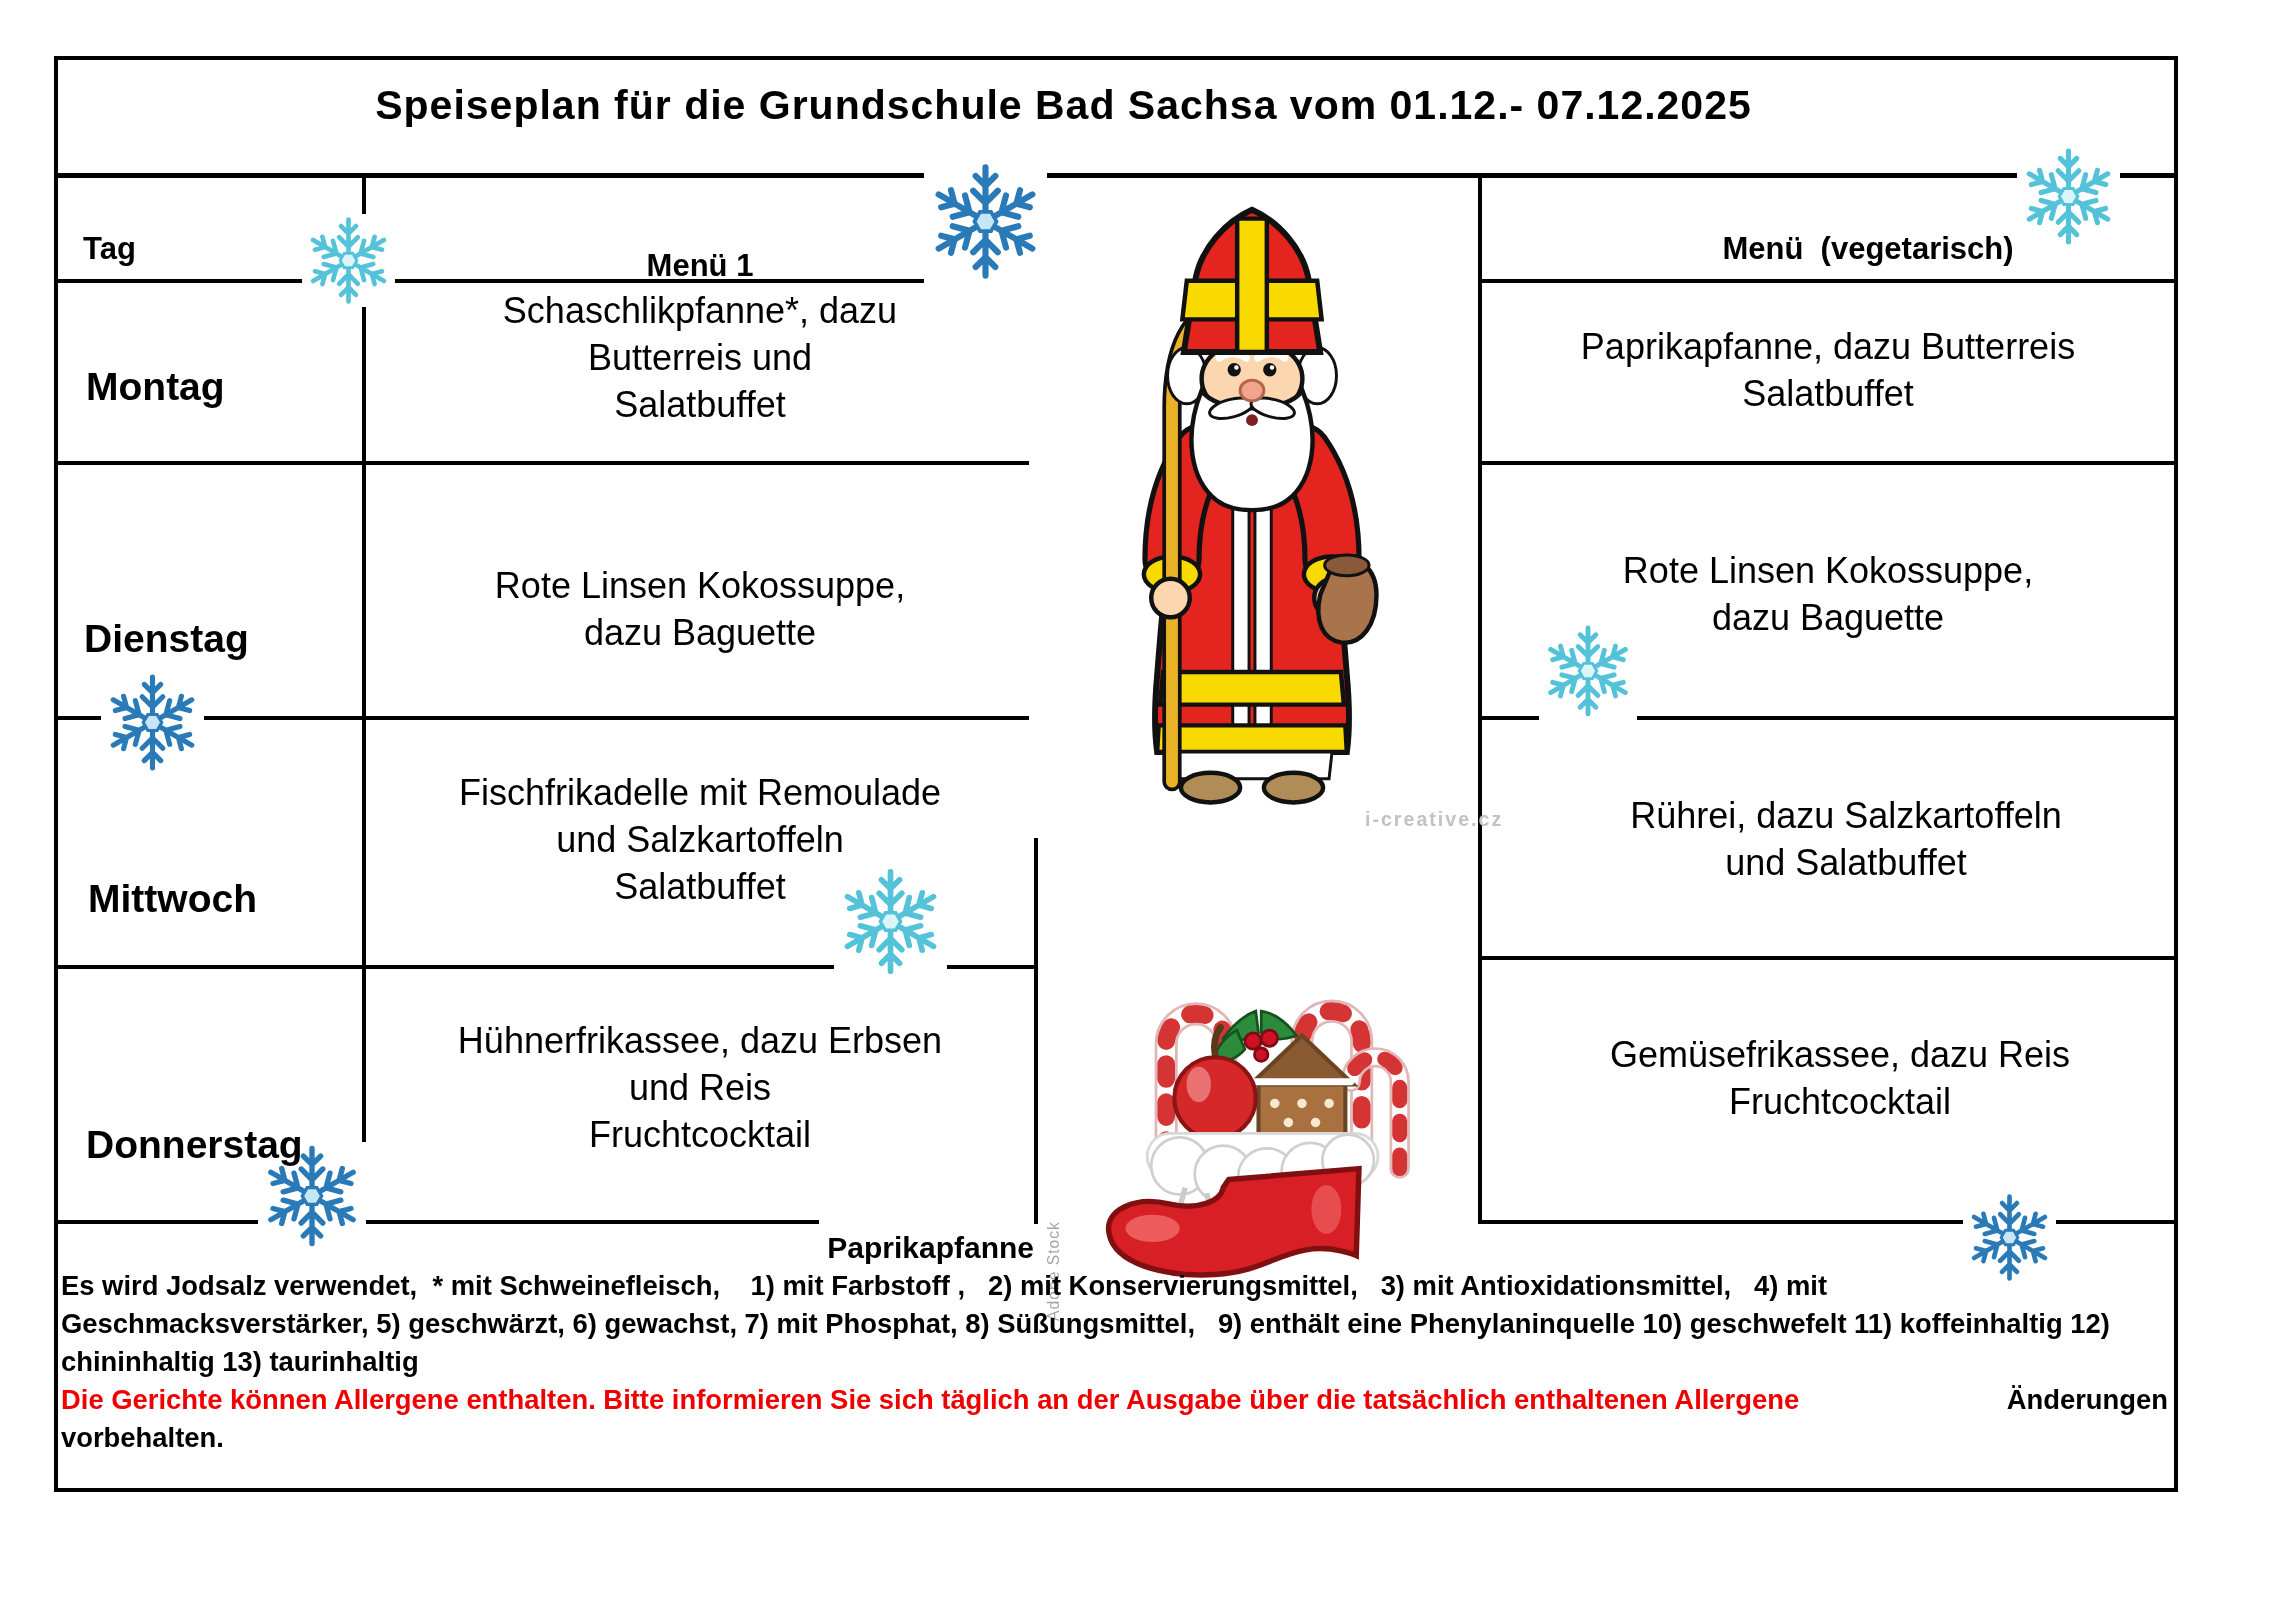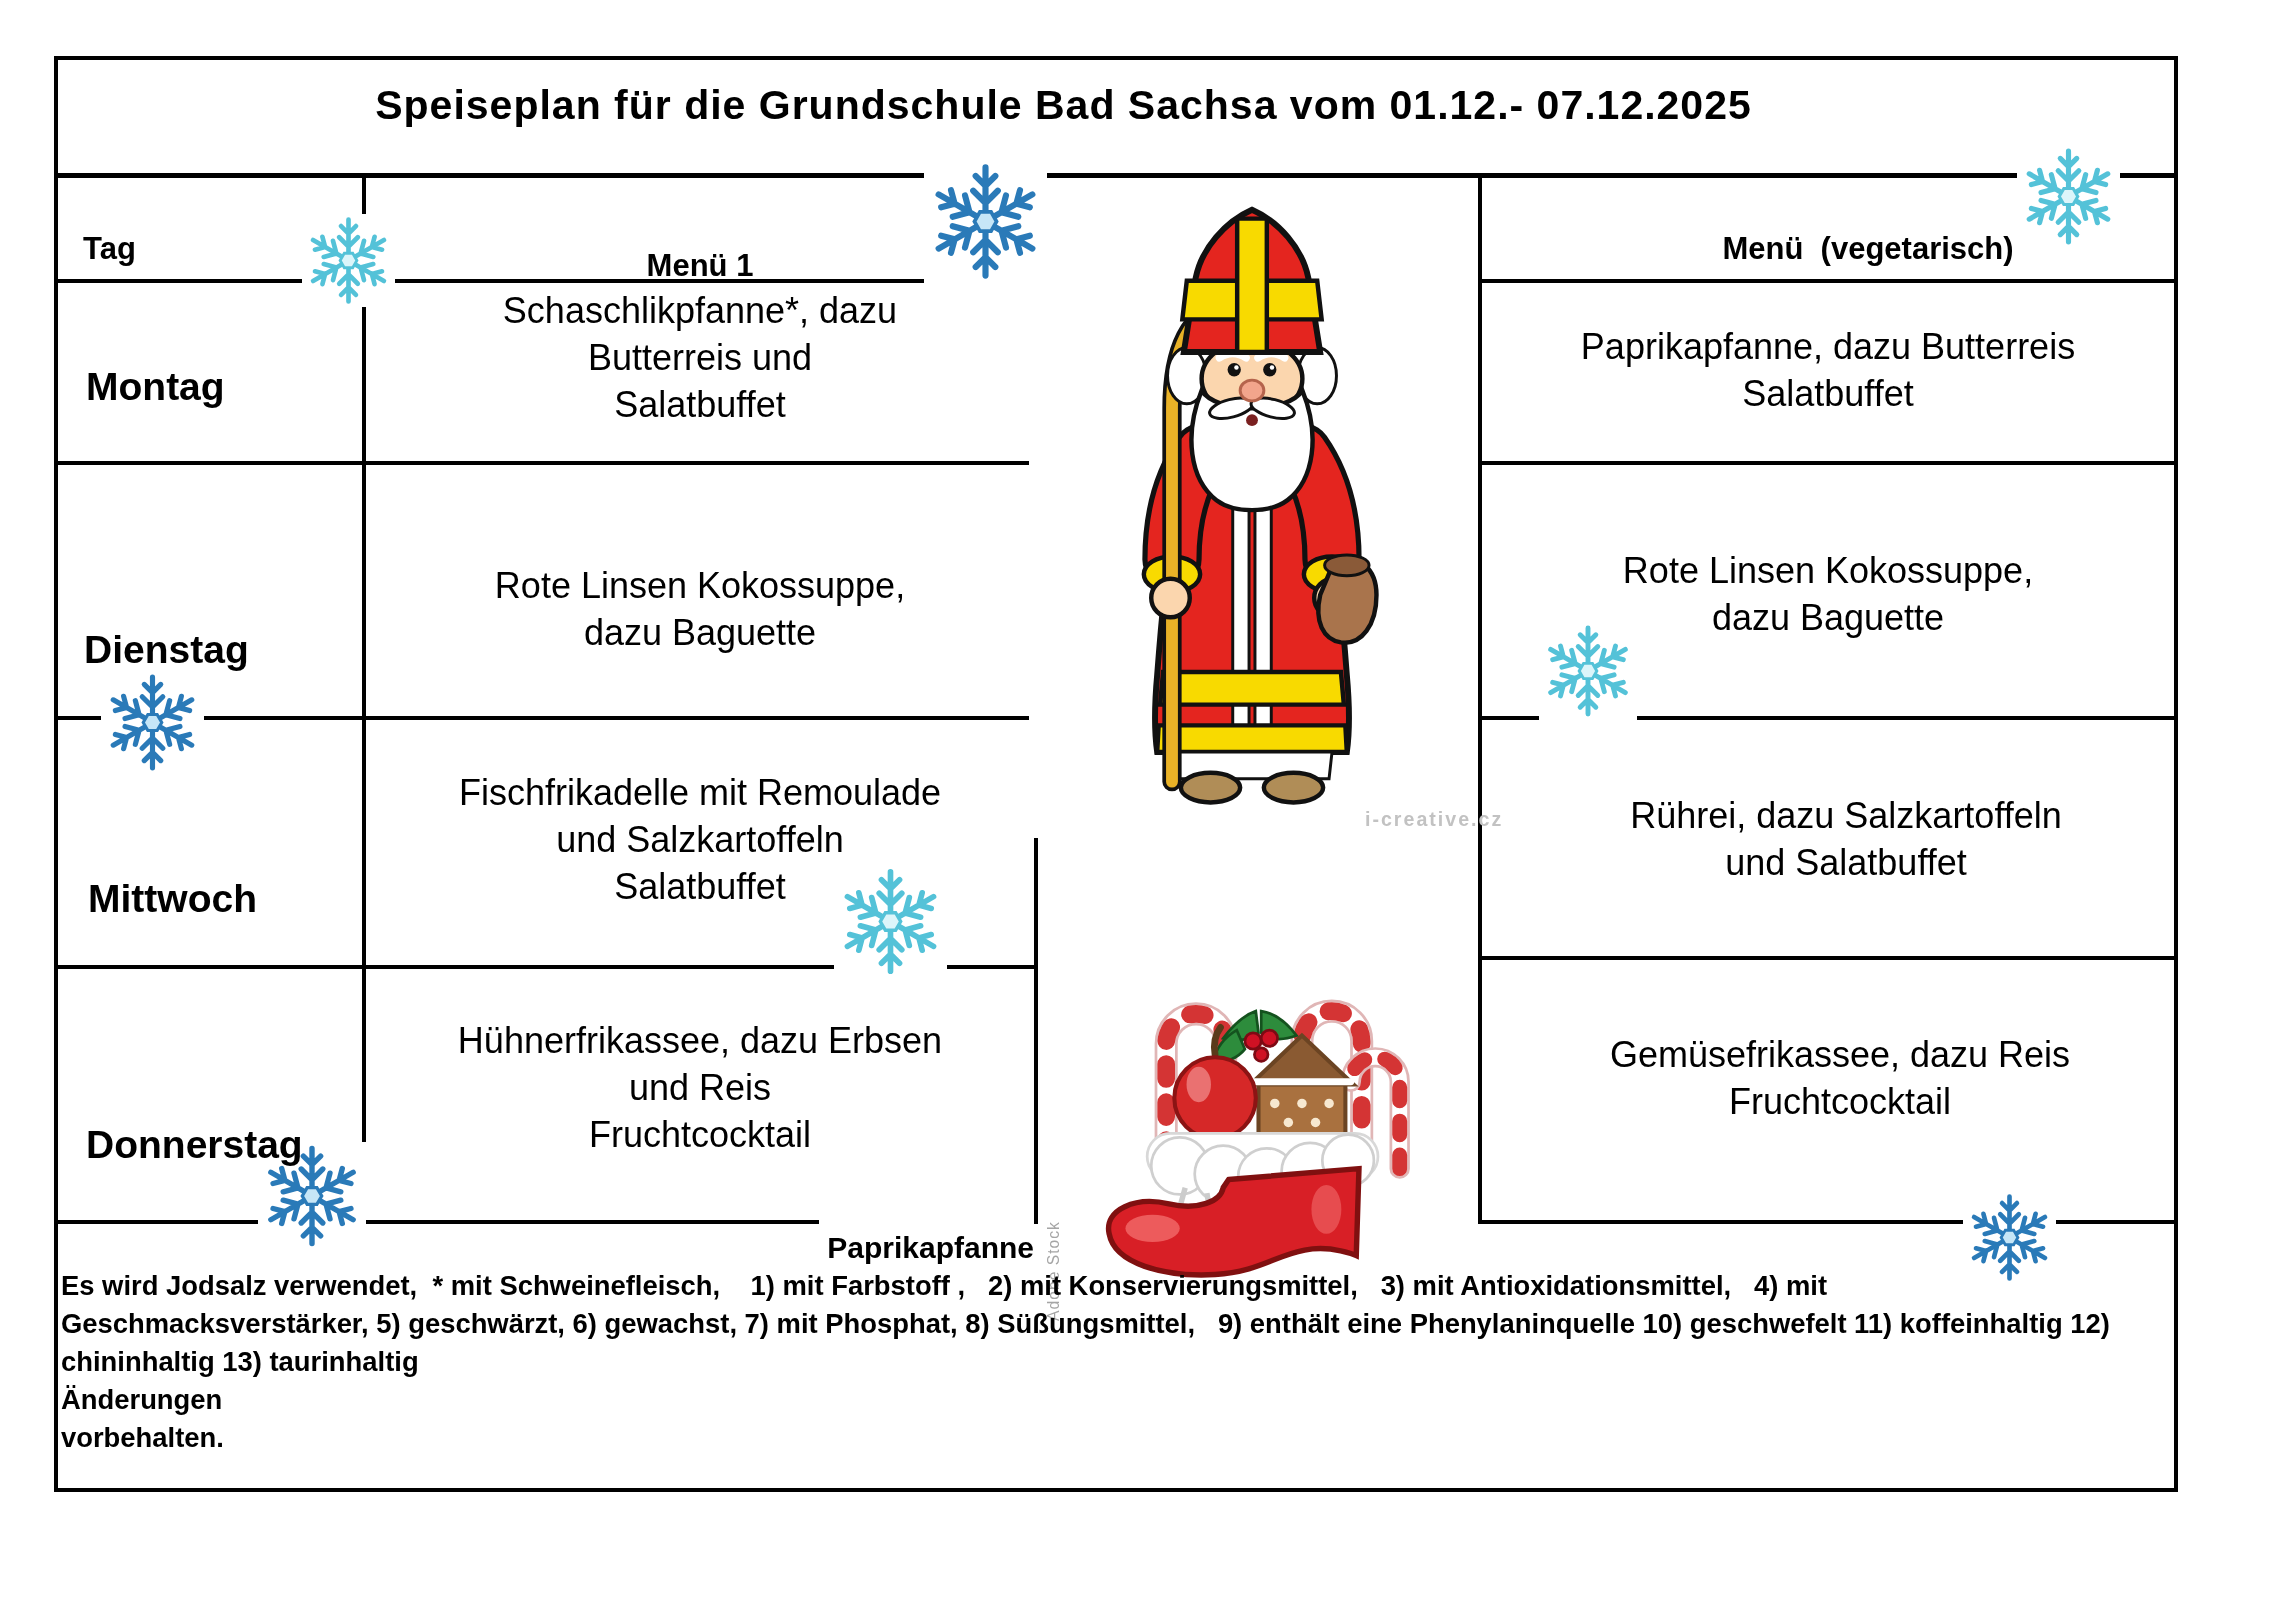--- a/index.html
+++ b/index.html
@@ -223,21 +223,21 @@
 <div class="colhdr" style="left:362px;top:248px;width:676px;text-align:center;">Menü 1</div>
 <div class="colhdr" style="left:1478px;top:231px;width:780px;text-align:center;">Menü  (vegetarisch)</div>
 
 <div class="day-label" style="left:86px;top:365px;">Montag</div>
 <div class="menu-text" style="left:362px;top:287px;width:676px;">Schaschlikpfanne*, dazu
 Butterreis und
 Salatbuffet</div>
 <div class="menu-text" style="left:1478px;top:323px;width:700px;">Paprikapfanne, dazu Butterreis
 Salatbuffet</div>
 
-<div class="day-label" style="left:84px;top:617px;margin-top:11px;">Dienstag</div>
+<div class="day-label" style="left:84px;top:617px;">Dienstag</div>
 <div class="menu-text" style="left:362px;top:562px;width:676px;">Rote Linsen Kokossuppe,
 dazu Baguette</div>
 <div class="menu-text" style="left:1478px;top:547px;width:700px;">Rote Linsen Kokossuppe,
 dazu Baguette</div>
 
 <div class="day-label" style="left:88px;top:877px;">Mittwoch</div>
 <div class="menu-text" style="left:362px;top:757px;width:676px;margin-top:12px;">Fischfrikadelle mit Remoulade
 und Salzkartoffeln
 Salatbuffet</div>
 <div class="menu-text" style="left:1478px;top:792px;width:736px;">Rührei, dazu Salzkartoffeln
@@ -250,17 +250,18 @@
 <div class="menu-text" style="left:1478px;top:1031px;width:724px;">Gemüsefrikassee, dazu Reis
 Fruchtcocktail</div>
 
 <div class="inhalt">Paprikapfanne</div>
 
 <div class="footer">
   <div class="ingredients">Es wird Jodsalz verwendet,  * mit Schweinefleisch,    1) mit Farbstoff ,   2) mit Konservierungsmittel,   3) mit Antioxidationsmittel,   4) mit
 Geschmacksverstärker, 5) geschwärzt, 6) gewachst, 7) mit Phosphat, 8) Süßungsmittel,   9) enthält eine Phenylaninquelle 10) geschwefelt 11) koffeinhaltig 12)
 chininhaltig 13) taurinhaltig</div>
   <div class="allergy-row">
+    <span class="allergy-red">Die Gerichte können Allergene enthalten. Bitte informieren Sie sich täglich an der Ausgabe über die tatsächlich enthaltenen Allergene</span>
     <span>Änderungen</span>
   </div>
   <div>vorbehalten.</div>
 </div>
 
 
 </body></html>

